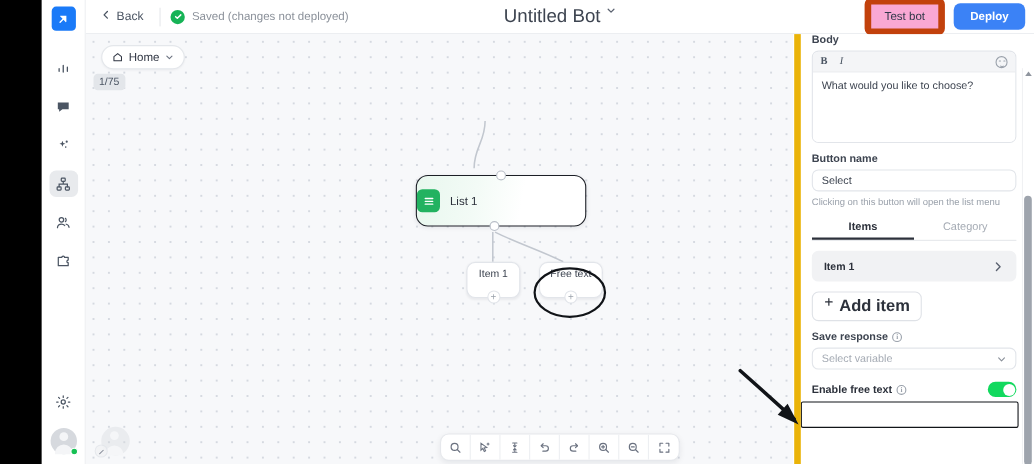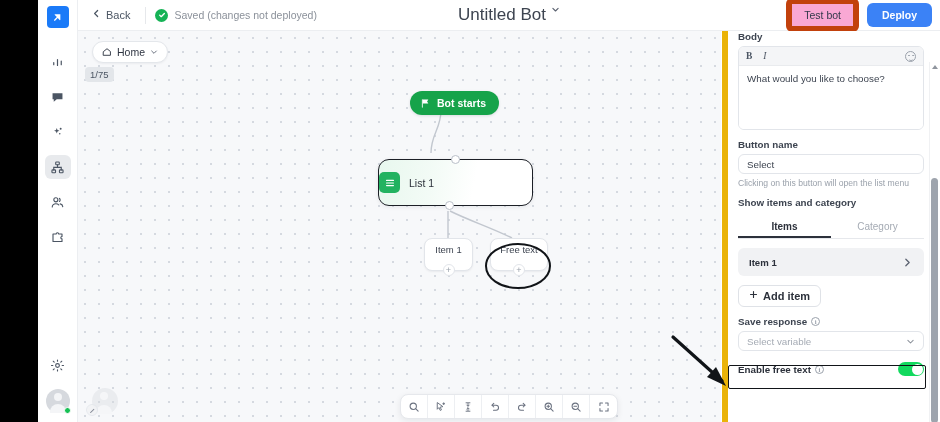--- a/index.html
+++ b/index.html
@@ -133,21 +133,21 @@
     align-items: center; padding: 0 8px; font-size: 9.8px; color: #3d4450; background: #fff; }
   .input.placeholder { color: #a5abb4; justify-content: space-between; }
   .helper { font-size: 8.6px; color: #9aa1ab; margin-top: 4px; }
   .tabs { display: flex; border-bottom: 1px solid #e6e8ec; margin-top: 7px; }
   .tab { flex: 1; text-align: center; font-size: 10px; padding: 6px 0 6px; color: #a5abb4; }
   .tab.active { color: #2c313b; font-weight: 700; box-shadow: inset 0 -2px 0 #2c313b; }
   .item-row { margin-top: 9px; background: #f1f2f4; border-radius: 6px; height: 28px; display: flex;
     align-items: center; justify-content: space-between; padding: 0 11px; font-size: 9.6px;
     color: #2c313b; font-weight: 600; }
   .add-item { margin-top: 9px; display: inline-flex; align-items: flex-start; gap: 5px; border: 1px solid #dfe2e7;
-    border-radius: 6px; padding: 4px 10px; font-size: 11px; color: #2c313b; font-weight: 600; }
+    border-radius: 6px; padding: 4px 10px; font-size: 15px; color: #2c313b; font-weight: 600; }
   .with-info { display: flex; align-items: center; gap: 4px; }
   .info-i { width: 9px; height: 9px; border-radius: 50%; border: 1px solid #9aa1ab; color: #9aa1ab;
     font-size: 6.6px; line-height: 7.5px; text-align: center; font-weight: 700;
     font-family: "Liberation Serif", serif; }
   .toggle-row { margin-top: 11px; display: flex; align-items: center; justify-content: space-between;
     font-size: 9.8px; color: #2c313b; font-weight: 600; }
   .switch { width: 26px; height: 14px; border-radius: 8px; background: #12d95e; position: relative; }
   .switch::after { content: ""; position: absolute; right: 1.5px; top: 1.5px; width: 11px; height: 11px;
     border-radius: 50%; background: #fff; }
   .highlight-box { position: absolute; left: 0px; top: 343px; width: 198px; height: 24px;
@@ -278,27 +278,20 @@
     </div>
 
     <div class="count-chip">1/75</div>
 
     <svg width="643" height="391" style="position:absolute;left:0;top:0">
       <path d="M363 79 C363 98 353 103 353 122" fill="none" stroke="#c2c7cf" stroke-width="1.4"></path>
       <path d="M370 180 C370 196 370 192 370 207" fill="none" stroke="#c2c7cf" stroke-width="1.4"></path>
       <path d="M372 180 C392 190 412 196 434 207" fill="none" stroke="#c2c7cf" stroke-width="1.4"></path>
     </svg>
 
-    <div class="node-start">
-      <svg width="11" height="11" viewBox="0 0 14 14" fill="#fff">
-        <path d="M3.4 1.8h7.2l-1.6 2.6 1.6 2.6H3.4z"></path>
-          <rect x="2.4" y="1.6" width="1.1" height="10.8" rx=".5"></rect>
-        </svg>
-      <span>Bot starts</span>
-    </div>
 
     <div class="node-list">
       <div class="node-list-icon">
         <svg width="12" height="12" viewBox="0 0 14 14" fill="none" stroke="#fff" stroke-width="1.4" stroke-linecap="round">
           <path d="M3 4h8M3 7h8M3 10h8"></path>
           </svg>
       </div>
       <span class="node-list-label">List 1</span>
       <div class="port" style="left:72px;top:-5px"></div>
       <div class="port" style="left:66px;bottom:-5px"></div>
@@ -384,21 +377,20 @@
           <span class="rte-i">I</span>
           <span class="rte-emoji"></span>
         </div>
         <div class="rte-body">What would you like to choose?</div>
       </div>
 
       <div class="field-label">Button name</div>
       <div class="input">Select</div>
       <div class="helper">Clicking on this button will open the list menu</div>
 
-      <div class="field-label">Show items and category</div>
       <div class="tabs">
         <div class="tab active">Items</div>
         <div class="tab">Category</div>
       </div>
 
       <div class="item-row">
         <span>Item 1</span>
         <svg width="11" height="11" viewBox="0 0 12 12" fill="none" stroke="#5b6270" stroke-width="1.4" stroke-linecap="round" stroke-linejoin="round">
           <path d="M4.2 2.4 7.8 6l-3.6 3.6"></path>
           </svg>

